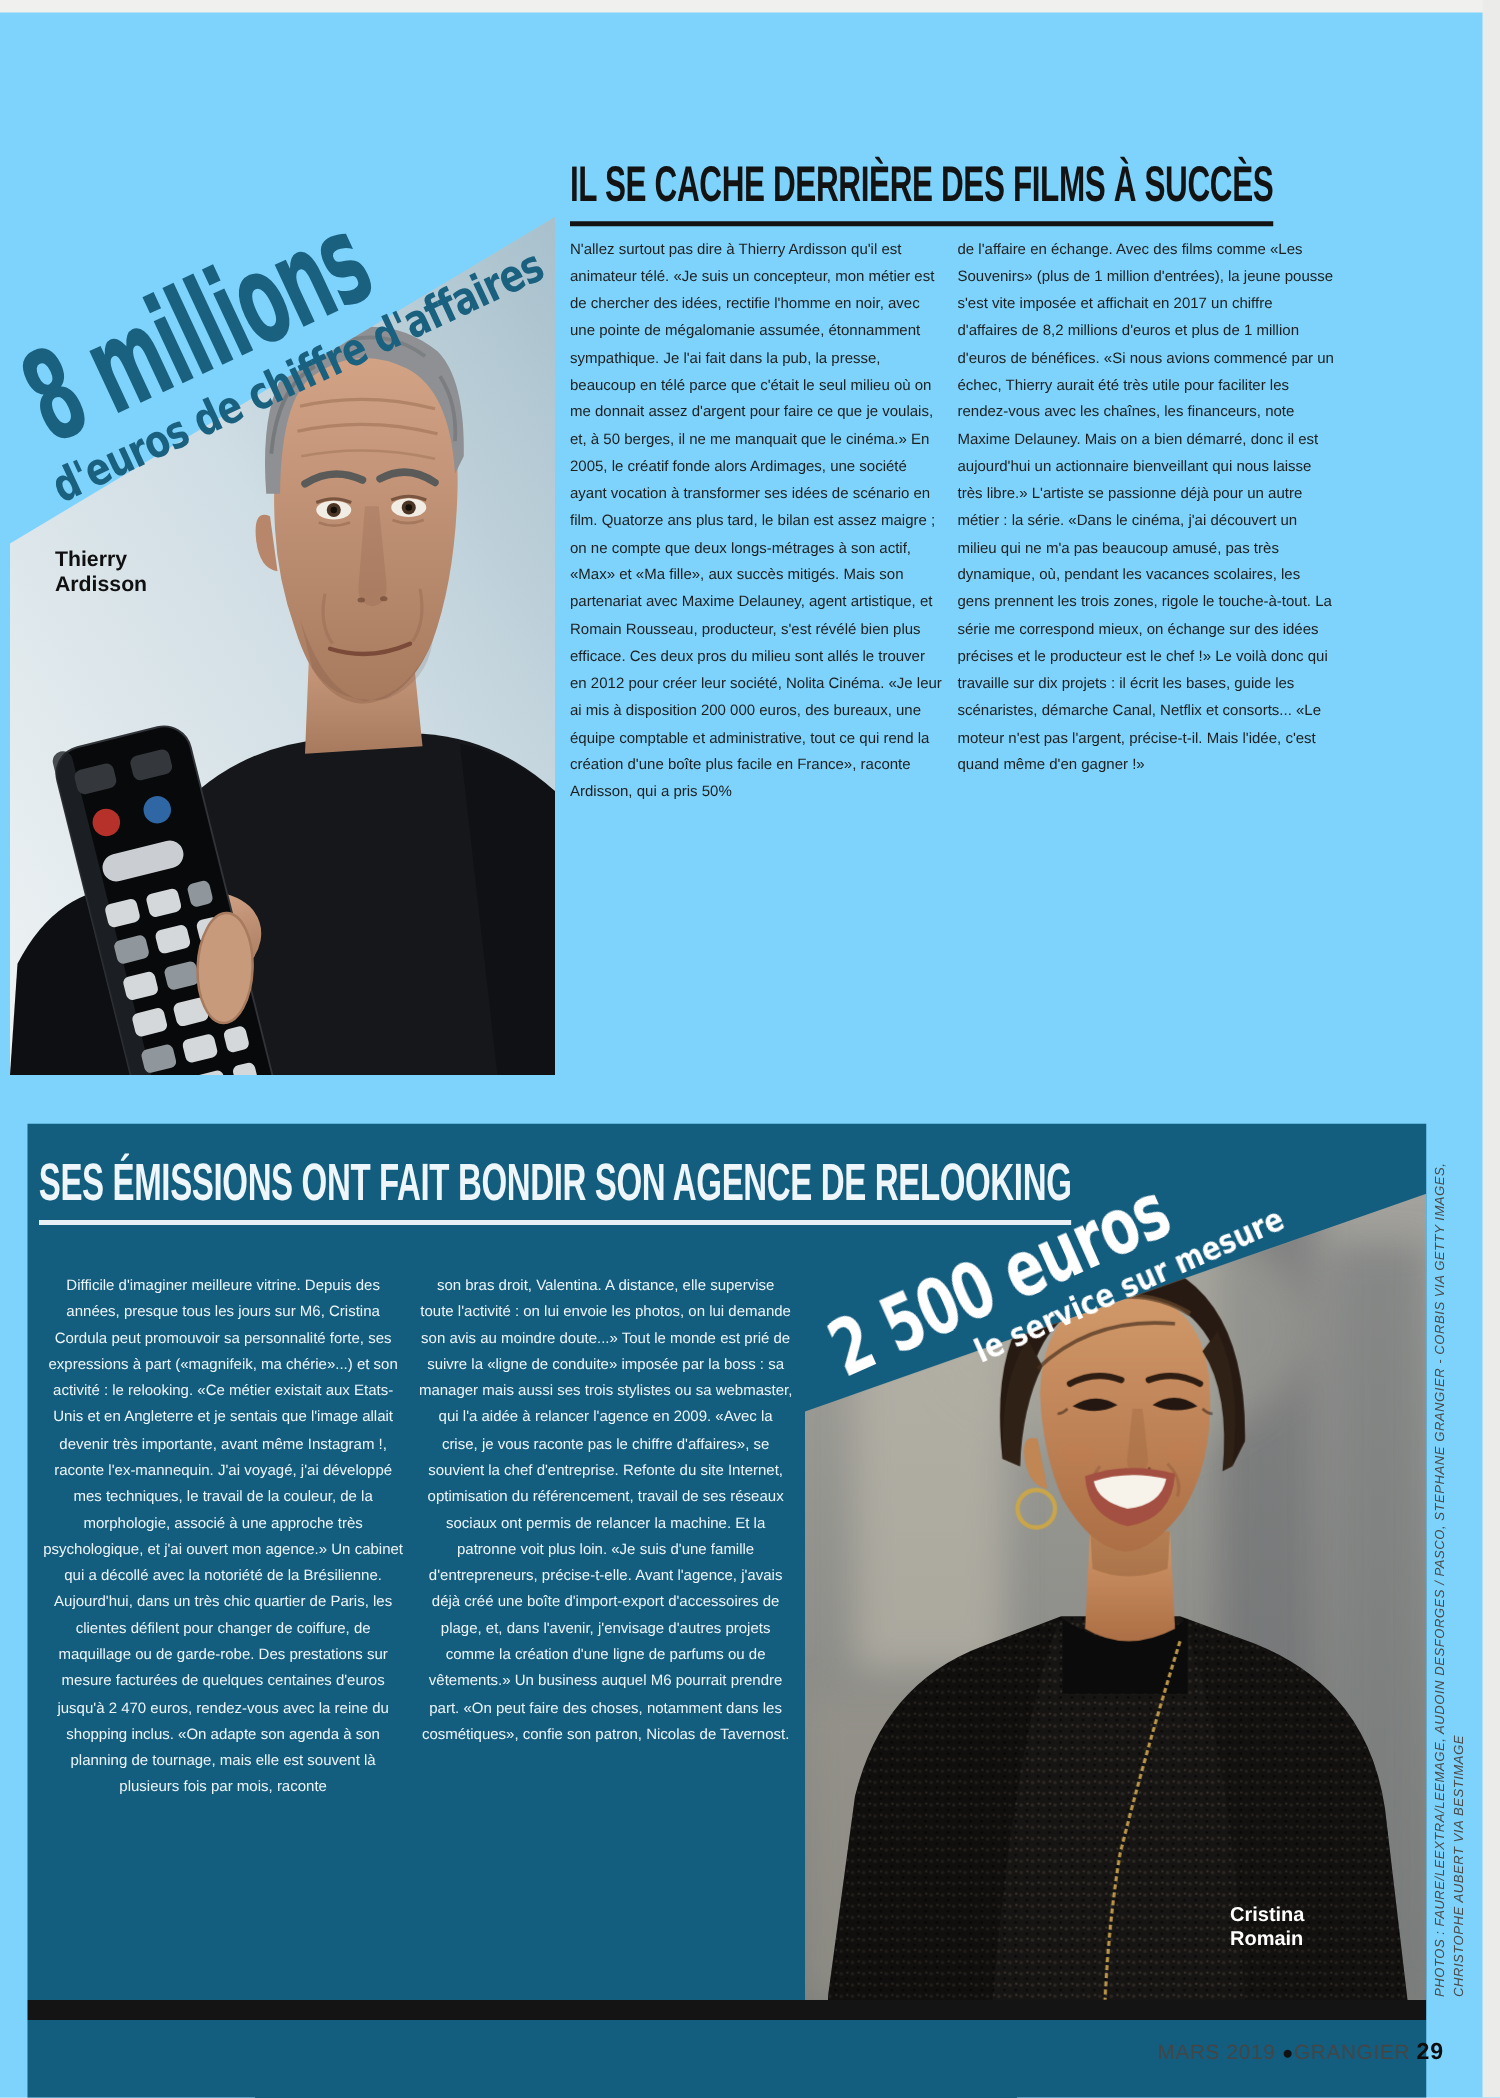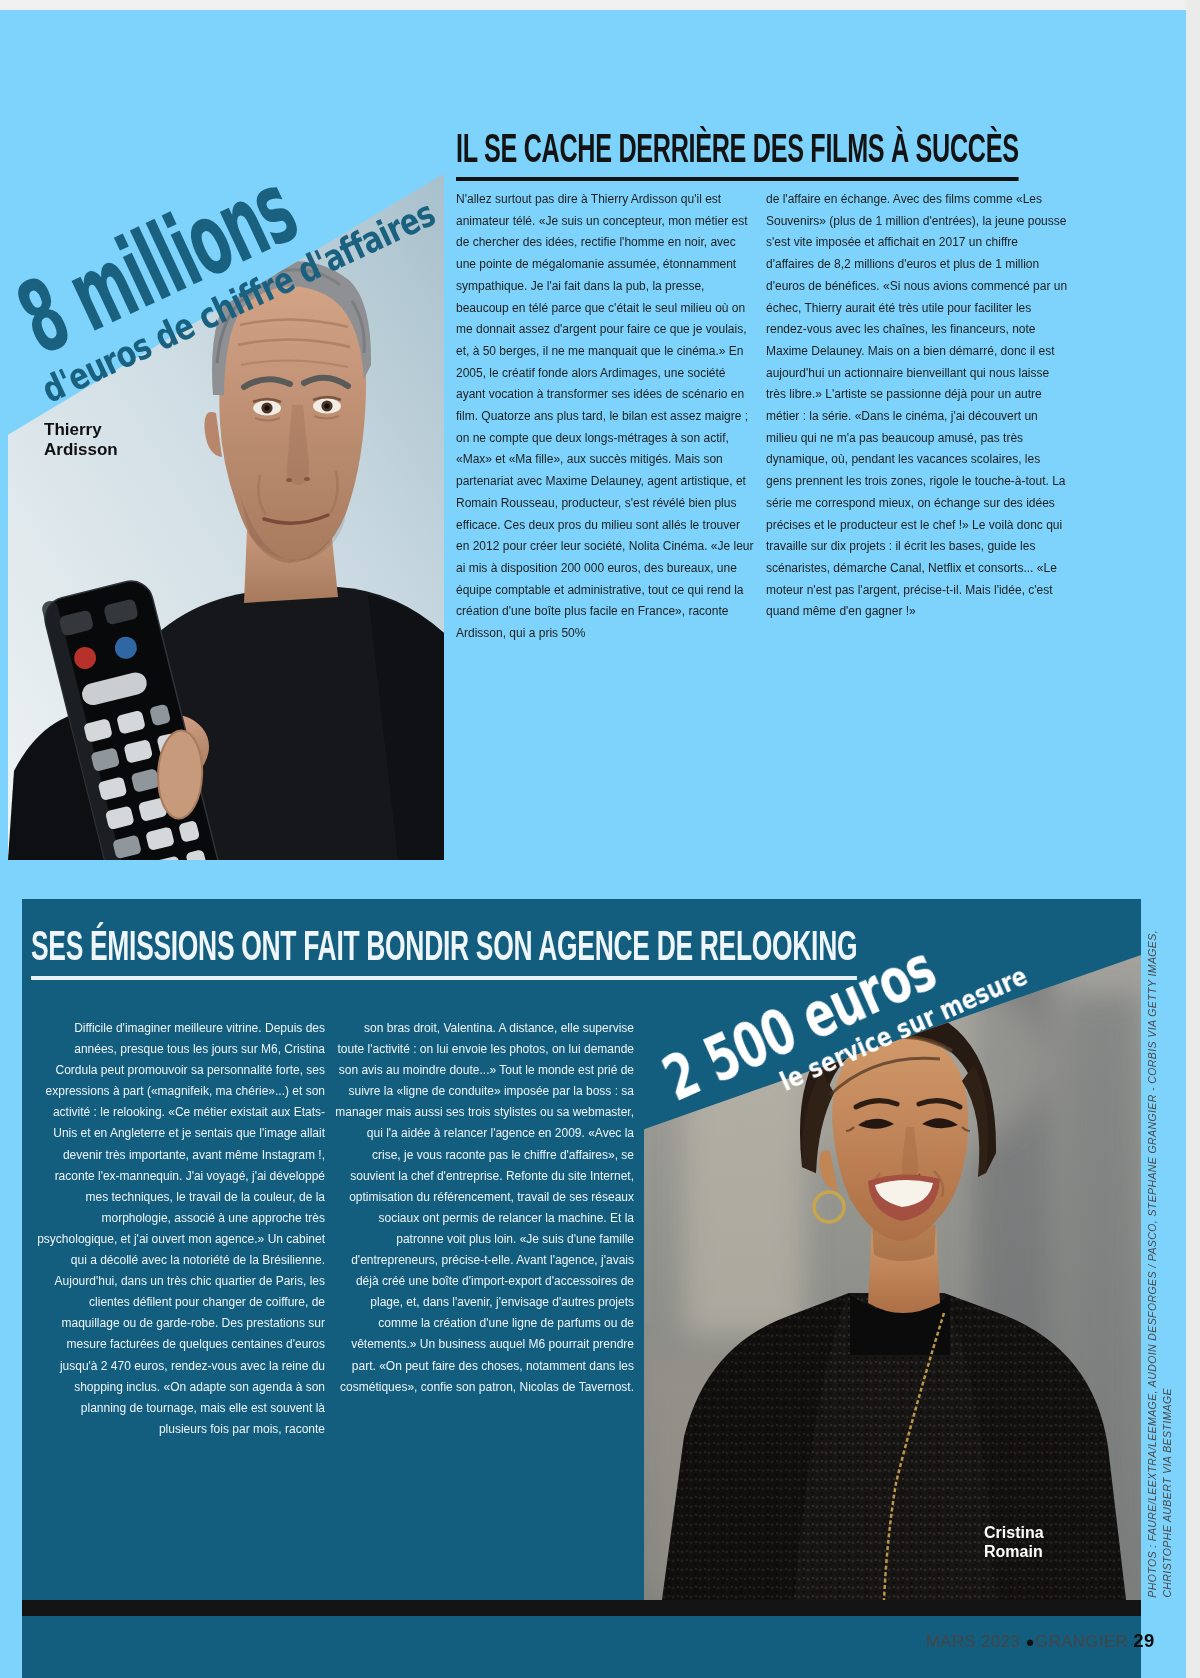--- a/index.html
+++ b/index.html
@@ -10,21 +10,21 @@
 
   
   .headline{font-weight:700;white-space:nowrap;letter-spacing:-0.5px;
             transform:scaleX(0.63);transform-origin:left top;
             border-bottom:4px solid #131313;padding-bottom:6px;color:#131313;}
   .headline.top{font-size:40px;}
   .headline.light{font-size:42px;color:#eef6fa;border-bottom-color:#e6f0f5;}
 
   
   .bodycol{font-size:12px;line-height:21.7px;color:#1e1e1e;text-align:left;overflow:hidden;}
-  .bodycol.white{color:#eef5f8;text-align:right;line-height:21.1px;}
+  .bodycol.white{color:#eef5f8;text-align:center;line-height:21.1px;}
 
   
   .kicker{transform:rotate(-25deg);transform-origin:left top;}
   .kicker-big{font-family:"DejaVu Sans",sans-serif;font-weight:700;font-size:100px;line-height:0.85;
               letter-spacing:-3px;transform:scaleX(0.56);transform-origin:left top;white-space:nowrap;}
   .kicker-small{font-family:"DejaVu Sans",sans-serif;font-weight:700;font-size:36px;letter-spacing:-1px;
               transform:scaleX(0.80);transform-origin:left top;white-space:nowrap;margin-top:6px;margin-left:-12px;}
 
   
   .price{transform:rotate(-24deg);transform-origin:left top;color:#ffffff;z-index:5;}
@@ -153,21 +153,21 @@
         <ellipse cx="40" cy="30" rx="22" ry="44" fill="#c79a7c" stroke="#a87a5e" stroke-width="2" transform="rotate(16 40 30)"></ellipse>
       </g>
     </svg>
   </div>
 
   <div class="abs kicker" style="left:8px;top:286px;">
     <div class="kicker-big" style="color: rgb(26, 96, 127);">8 millions</div>
     <div class="kicker-small" style="color: rgb(26, 96, 127);">d'euros de chiffre d'affaires</div>
   </div>
 
-  <div class="abs caption" style="left:44px;top:420px;">
+  <div class="abs caption" style="left:44px;top:438px;">
     <div>Thierry</div>
     <div>Ardisson</div>
   </div>
 
   <div class="abs bodycol" style="left:456px;top:189px;width:300px;height:636px;">N'allez surtout pas dire à Thierry Ardisson qu'il est animateur télé. «Je suis un concepteur, mon métier est de chercher des idées, rectifie l'homme en noir, avec une pointe de mégalomanie assumée, étonnamment sympathique. Je l'ai fait dans la pub, la presse, beaucoup en télé parce que c'était le seul milieu où on me donnait assez d'argent pour faire ce que je voulais, et, à 50 berges, il ne me manquait que le cinéma.» En 2005, le créatif fonde alors Ardimages, une société ayant vocation à transformer ses idées de scénario en film. Quatorze ans plus tard, le bilan est assez maigre ; on ne compte que deux longs-métrages à son actif, «Max» et «Ma fille», aux succès mitigés. Mais son partenariat avec Maxime Delauney, agent artistique, et Romain Rousseau, producteur, s'est révélé bien plus efficace. Ces deux pros du milieu sont allés le trouver en 2012 pour créer leur société, Nolita Cinéma. «Je leur ai mis à disposition 200 000 euros, des bureaux, une équipe comptable et administrative, tout ce qui rend la création d'une boîte plus facile en France», raconte Ardisson, qui a pris 50%</div>
   <div class="abs bodycol" style="left:766px;top:189px;width:302px;height:636px;">de l'affaire en échange. Avec des films comme «Les Souvenirs» (plus de 1 million d'entrées), la jeune pousse s'est vite imposée et affichait en 2017 un chiffre d'affaires de 8,2 millions d'euros et plus de 1 million d'euros de bénéfices. «Si nous avions commencé par un échec, Thierry aurait été très utile pour faciliter les rendez-vous avec les chaînes, les financeurs, note Maxime Delauney. Mais on a bien démarré, donc il est aujourd'hui un actionnaire bienveillant qui nous laisse très libre.» L'artiste se passionne déjà pour un autre métier : la série. «Dans le cinéma, j'ai découvert un milieu qui ne m'a pas beaucoup amusé, pas très dynamique, où, pendant les vacances scolaires, les gens prennent les trois zones, rigole le touche-à-tout. La série me correspond mieux, on échange sur des idées précises et le producteur est le chef !» Le voilà donc qui travaille sur dix projets : il écrit les bases, guide les scénaristes, démarche Canal, Netflix et consorts... «Le moteur n'est pas l'argent, précise-t-il. Mais l'idée, c'est quand même d'en gagner !»</div>
 
   <div class="bluebox" style="background: rgb(19, 93, 126);">
 
     <div class="photo-bottom">
@@ -260,17 +260,17 @@
       <div>Romain</div>
     </div>
 
     <div class="blackbar"></div>
   </div>
 
   <span class="credits" style="left:1146px;bottom:80px;">PHOTOS : FAURE/LEEXTRA/LEEMAGE, AUDOIN DESFORGES / PASCO, STEPHANE GRANGIER - CORBIS VIA GETTY IMAGES,</span>
   <span class="credits" style="left:1161px;bottom:80px;">CHRISTOPHE AUBERT VIA BESTIMAGE</span>
 
   <div class="footer">
-    <span>MARS 2023</span>
+    <span>MARS 2019</span>
     <span class="dot">●</span><span>GRANGIER</span>
     <span class="pageno">29</span>
   </div>
 </div>
 
 </body></html>

